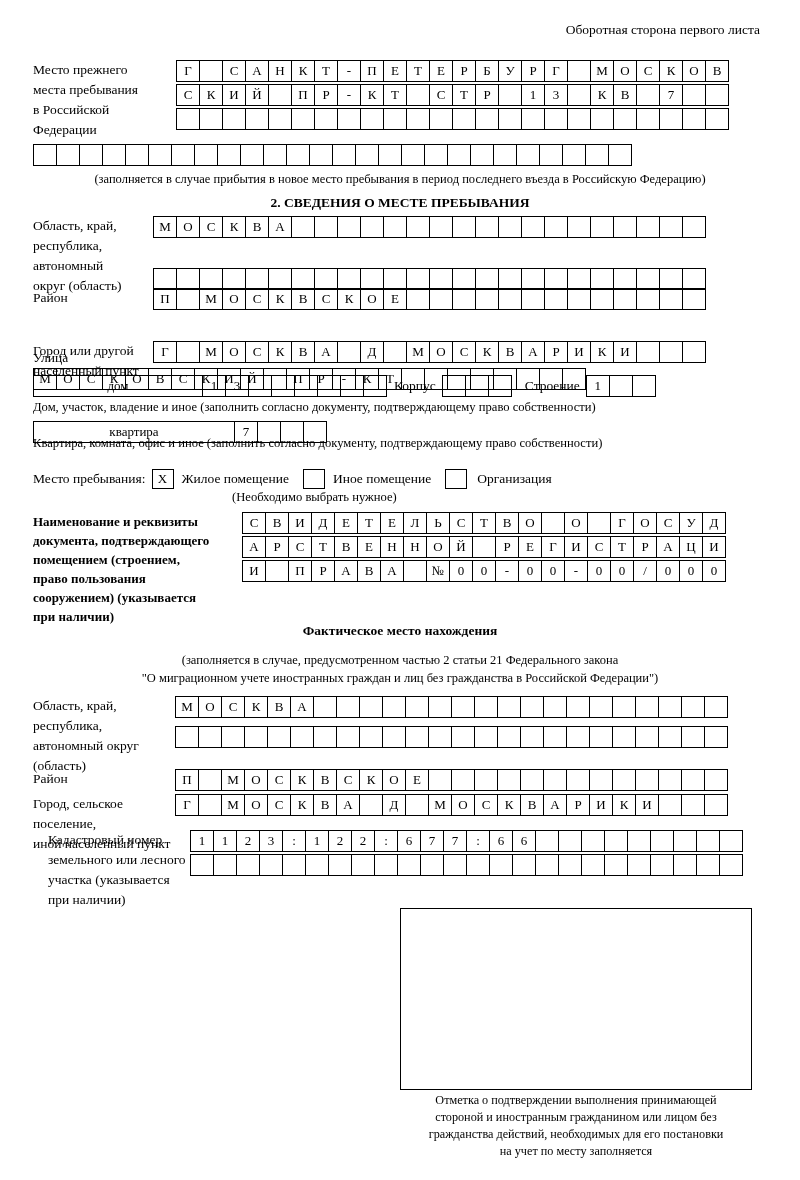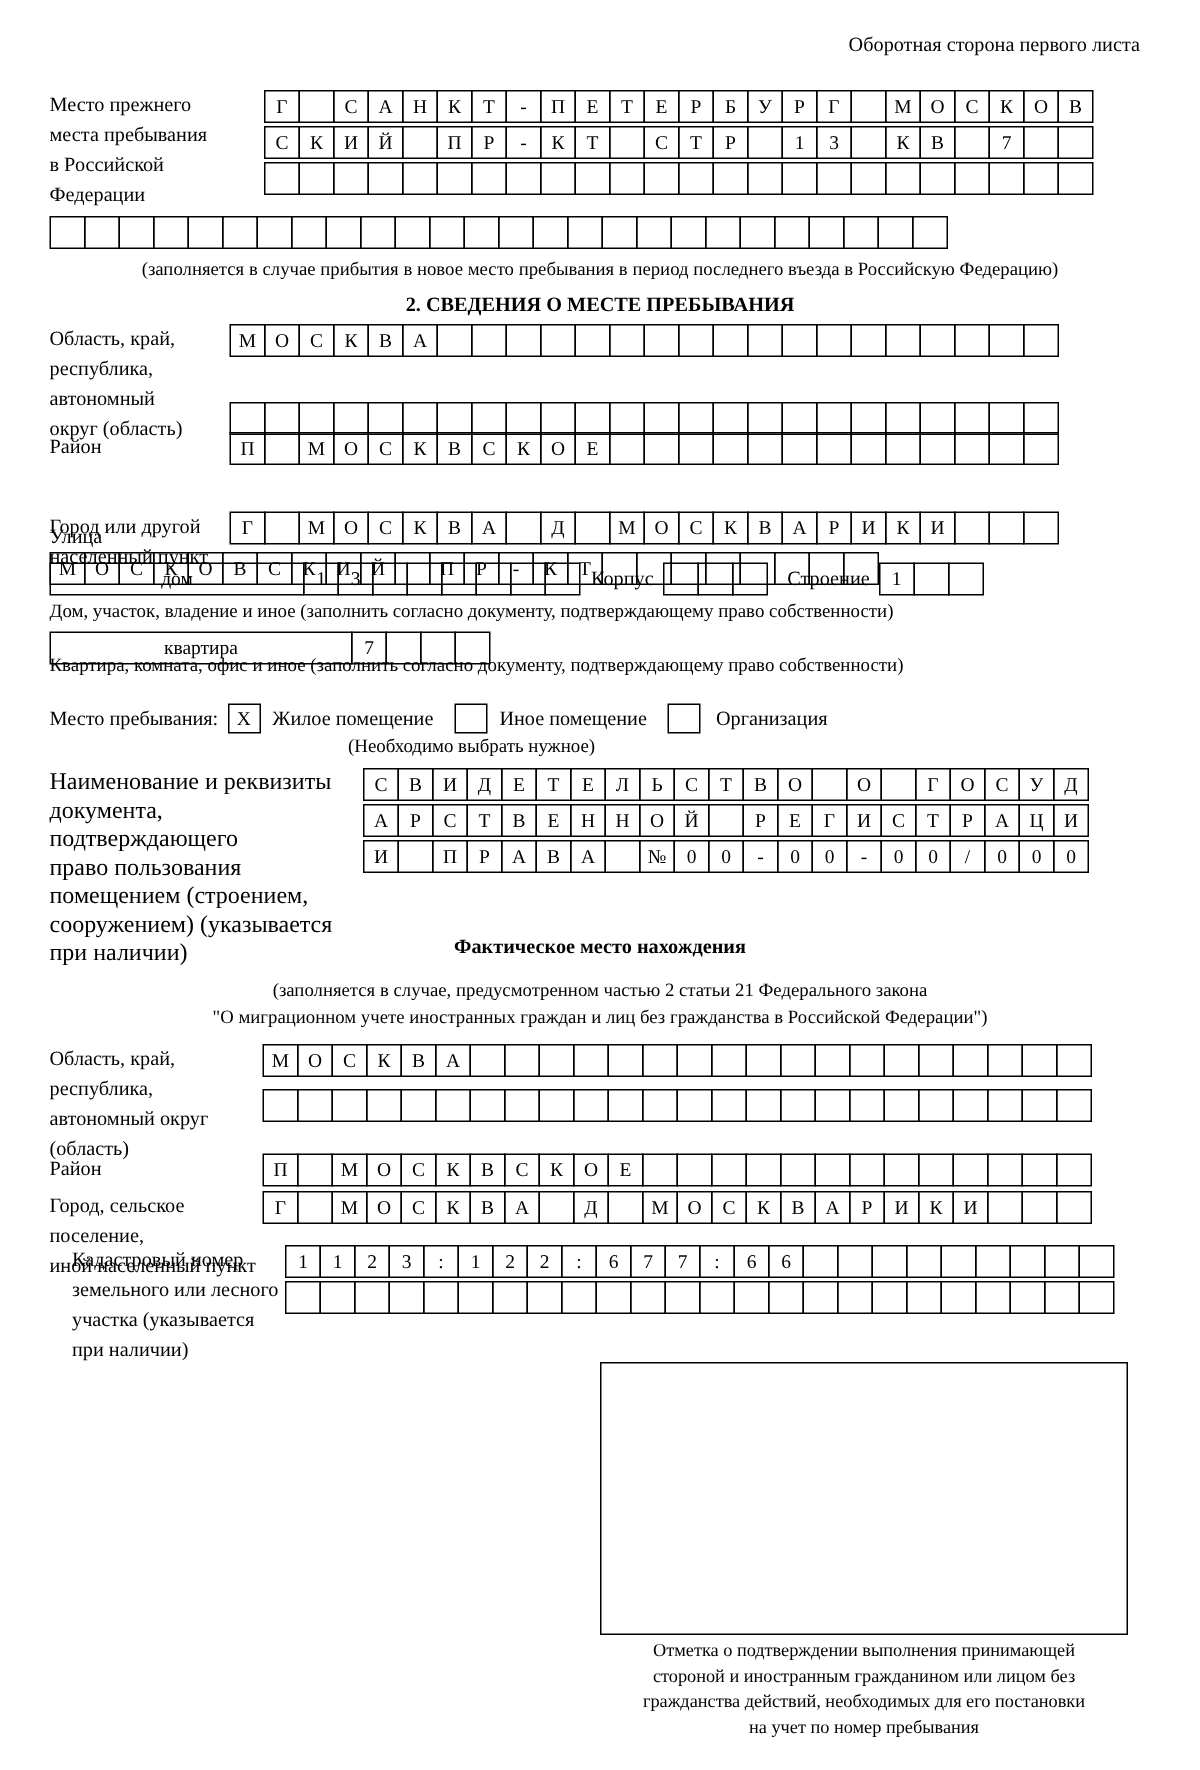--- a/index.html
+++ b/index.html
@@ -17,21 +17,21 @@
     position:absolute; right:40px; top:22px;
     font-size:13.5px;
   }
 
   .row { position:absolute; display:flex; align-items:flex-start; }
 
   .label {
     font-size:13.5px;
     line-height:20px;
   }
-  .label-sm { font-size:16px; line-height:19px; }
+  .label-sm { font-size:13px; line-height:19px;font-weight:bold; }
   .cell {
     width:24px; height:22px;
     border:1px solid #000;
     margin-right:-1px;
     box-sizing:border-box;
     font-size:13px;
     line-height:20px;
     text-align:center;
     font-family:"Liberation Serif", serif;
   }
@@ -408,22 +408,22 @@
     <div class="inline-label" style="margin-left:8px;">Иное помещение</div>
     <div class="chk" style="margin-left:14px;"></div>
     <div class="inline-label" style="margin-left:10px;">Организация</div>
   </div>
   <div style="position:absolute; left:232px; top:490px; font-size:12.6px;">(Необходимо выбрать нужное)</div>
 
   <div class="row" style="left:33px; top:512px;">
     <div class="label label-sm" style="width:205px;">
       <div>Наименование и реквизиты</div>
       <div>документа, подтверждающего</div>
+      <div>помещением (строением,</div>
       <div>право пользования</div>
-      <div>помещением (строением,</div>
       <div>сооружением) (указывается</div>
       <div>при наличии)</div>
     </div>
     <div style="margin-left:4px;">
       <div class="cellrow">
         <div class="cell">С</div>
         <div class="cell">В</div>
         <div class="cell">И</div>
         <div class="cell">Д</div>
         <div class="cell">Е</div>
@@ -685,16 +685,16 @@
       </div>
     </div>
   </div>
 
   <div class="bigbox" style="left:400px; top:908px; width:352px; height:182px;"></div>
 
   <div class="foot-note" style="left:390px; top:1092px; width:372px;">
     <div>Отметка о подтверждении выполнения принимающей</div>
     <div>стороной и иностранным гражданином или лицом без</div>
     <div>гражданства действий, необходимых для его постановки</div>
-    <div>на учет по номер пребывания</div>
+    <div>на учет по месту заполняется</div>
   </div>
 
 </div>
 
 </body></html>

